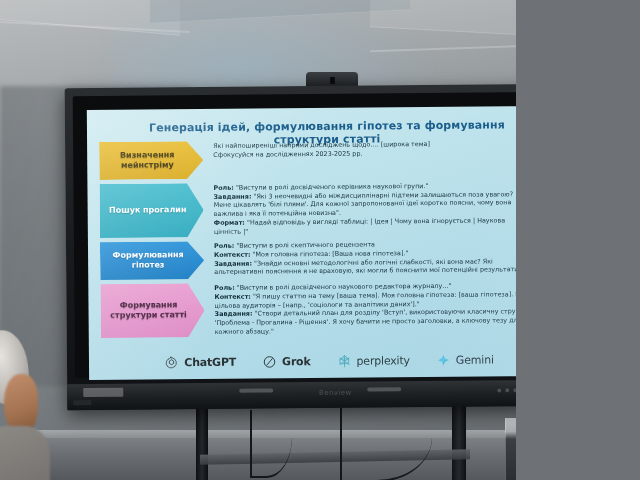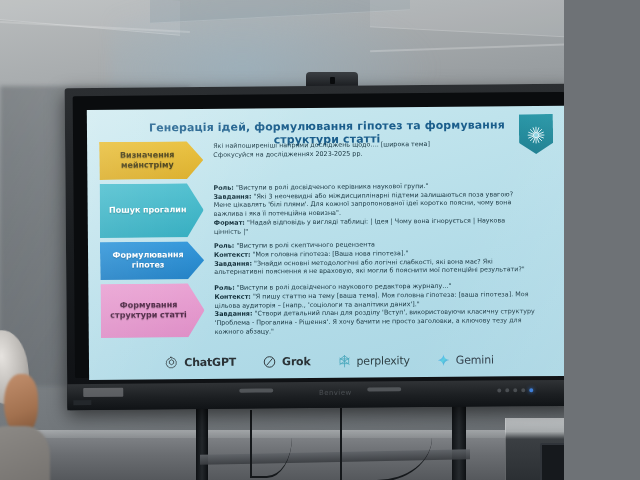--- a/index.html
+++ b/index.html
@@ -1,21 +1,21 @@
 <!DOCTYPE html>
 <html><head>
 <meta charset="utf-8">
 <style>
   html,body{margin:0;padding:0;}
   body{
     width:640px;height:480px;overflow:hidden;
     font-family:"DejaVu Sans","Liberation Sans",sans-serif;
     background:#6e7276;
   }
-  #scene{position:relative;width:564px;height:480px;overflow:hidden;}
+  #scene{position:relative;width:516px;height:480px;overflow:hidden;}
 
   
   .wall{
     position:absolute;left:0;top:0;width:640px;height:480px;
     background:
       linear-gradient(170deg,#b9bcbd 0%,#a9adaf 14%,#9a9fa2 26%,#8d9295 40%,#7e8387 60%,#6f7478 78%,#62676b 100%);
   }
   .ceiling-panel{
     position:absolute;background:rgba(255,255,255,0.10);
     border-bottom:1px solid rgba(255,255,255,0.16);

